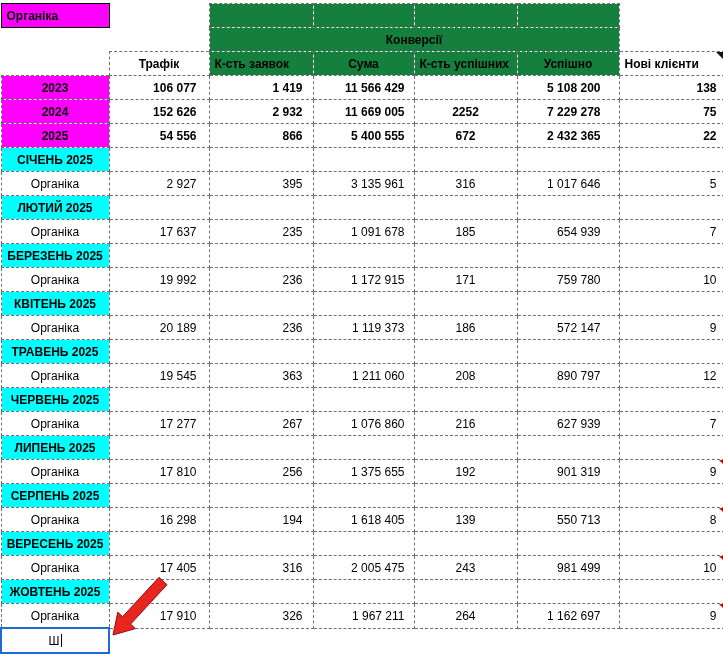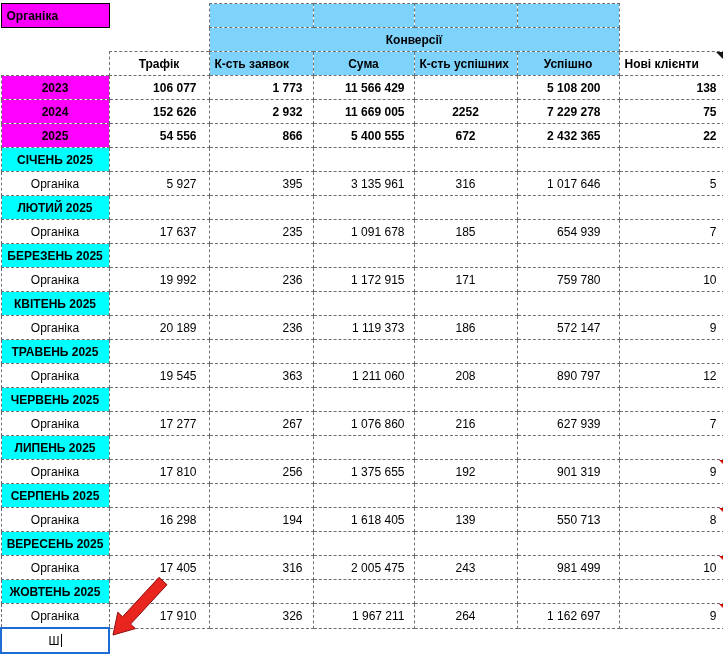--- a/index.html
+++ b/index.html
@@ -4,21 +4,21 @@
 <style>
   html,body{margin:0;padding:0}
   body{width:723px;height:667px;overflow:hidden;background:#fff;position:relative;
        font-family:"Liberation Sans",sans-serif;color:#000}
   .sheet{margin-top:3px}
   table{border-collapse:collapse;table-layout:fixed;width:723px;font-size:12px}
   td{height:23px;padding:0;white-space:nowrap;overflow:hidden;position:relative;vertical-align:middle}
   .b{border:1px dashed #6f6f6f}
   .m{background:#FF00FF;font-weight:bold;text-align:center}
   .c{background:#00FFFF;font-weight:bold;text-align:center}
-  .bl{background:#7dd3fc}
+  .bl{background:#15803d}
   .h{font-weight:bold;text-align:center}
   .hl{font-weight:bold;text-align:left;padding-left:5px}
   .lab{text-align:center}
   .n{text-align:right}
   tr.vals td.n:nth-child(2){padding-right:12px}
   tr.vals td.n:nth-child(3){padding-right:10px}
   tr.vals td.n:nth-child(4){padding-right:9px}
   tr.vals td.n:nth-child(5){text-align:center;padding-right:0}
   tr.vals td.n:nth-child(6){padding-right:18px}
   tr.vals td.n:nth-child(7){padding-right:7px}
@@ -71,21 +71,21 @@
           <td class="b hl bl">К-сть заявок</td>
           <td class="b h bl">Сума</td>
           <td class="b hl bl">К-сть успішних</td>
           <td class="b h bl">Успішно</td>
           <td class="b hl"><span>Нові клієнти</span><span class="trib"></span></td>
         </tr>
 
 <tr class="vals yr">
           <td class="m b">2023</td>
           <td class="b n">106 077</td>
-          <td class="b n">1 773</td>
+          <td class="b n">1 419</td>
           <td class="b n">11 566 429</td>
           <td class="b n"></td>
           <td class="b n">5 108 200</td>
           <td class="b n">138</td>
         </tr>
 <tr class="vals yr">
           <td class="m b">2024</td>
           <td class="b n">152 626</td>
           <td class="b n">2 932</td>
           <td class="b n">11 669 005</td>
@@ -107,21 +107,21 @@
           <td class="c b">СІЧЕНЬ 2025</td>
           <td class="b"></td>
           <td class="b"></td>
           <td class="b"></td>
           <td class="b"></td>
           <td class="b"></td>
           <td class="b"></td>
         </tr>
 <tr class="vals">
           <td class="b lab">Органіка</td>
-          <td class="b n">5 927</td>
+          <td class="b n">2 927</td>
           <td class="b n">395</td>
           <td class="b n">3 135 961</td>
           <td class="b n">316</td>
           <td class="b n">1 017 646</td>
           <td class="b n">5</td>
         </tr>
 
 <tr>
           <td class="c b">ЛЮТИЙ 2025</td>
           <td class="b"></td>

